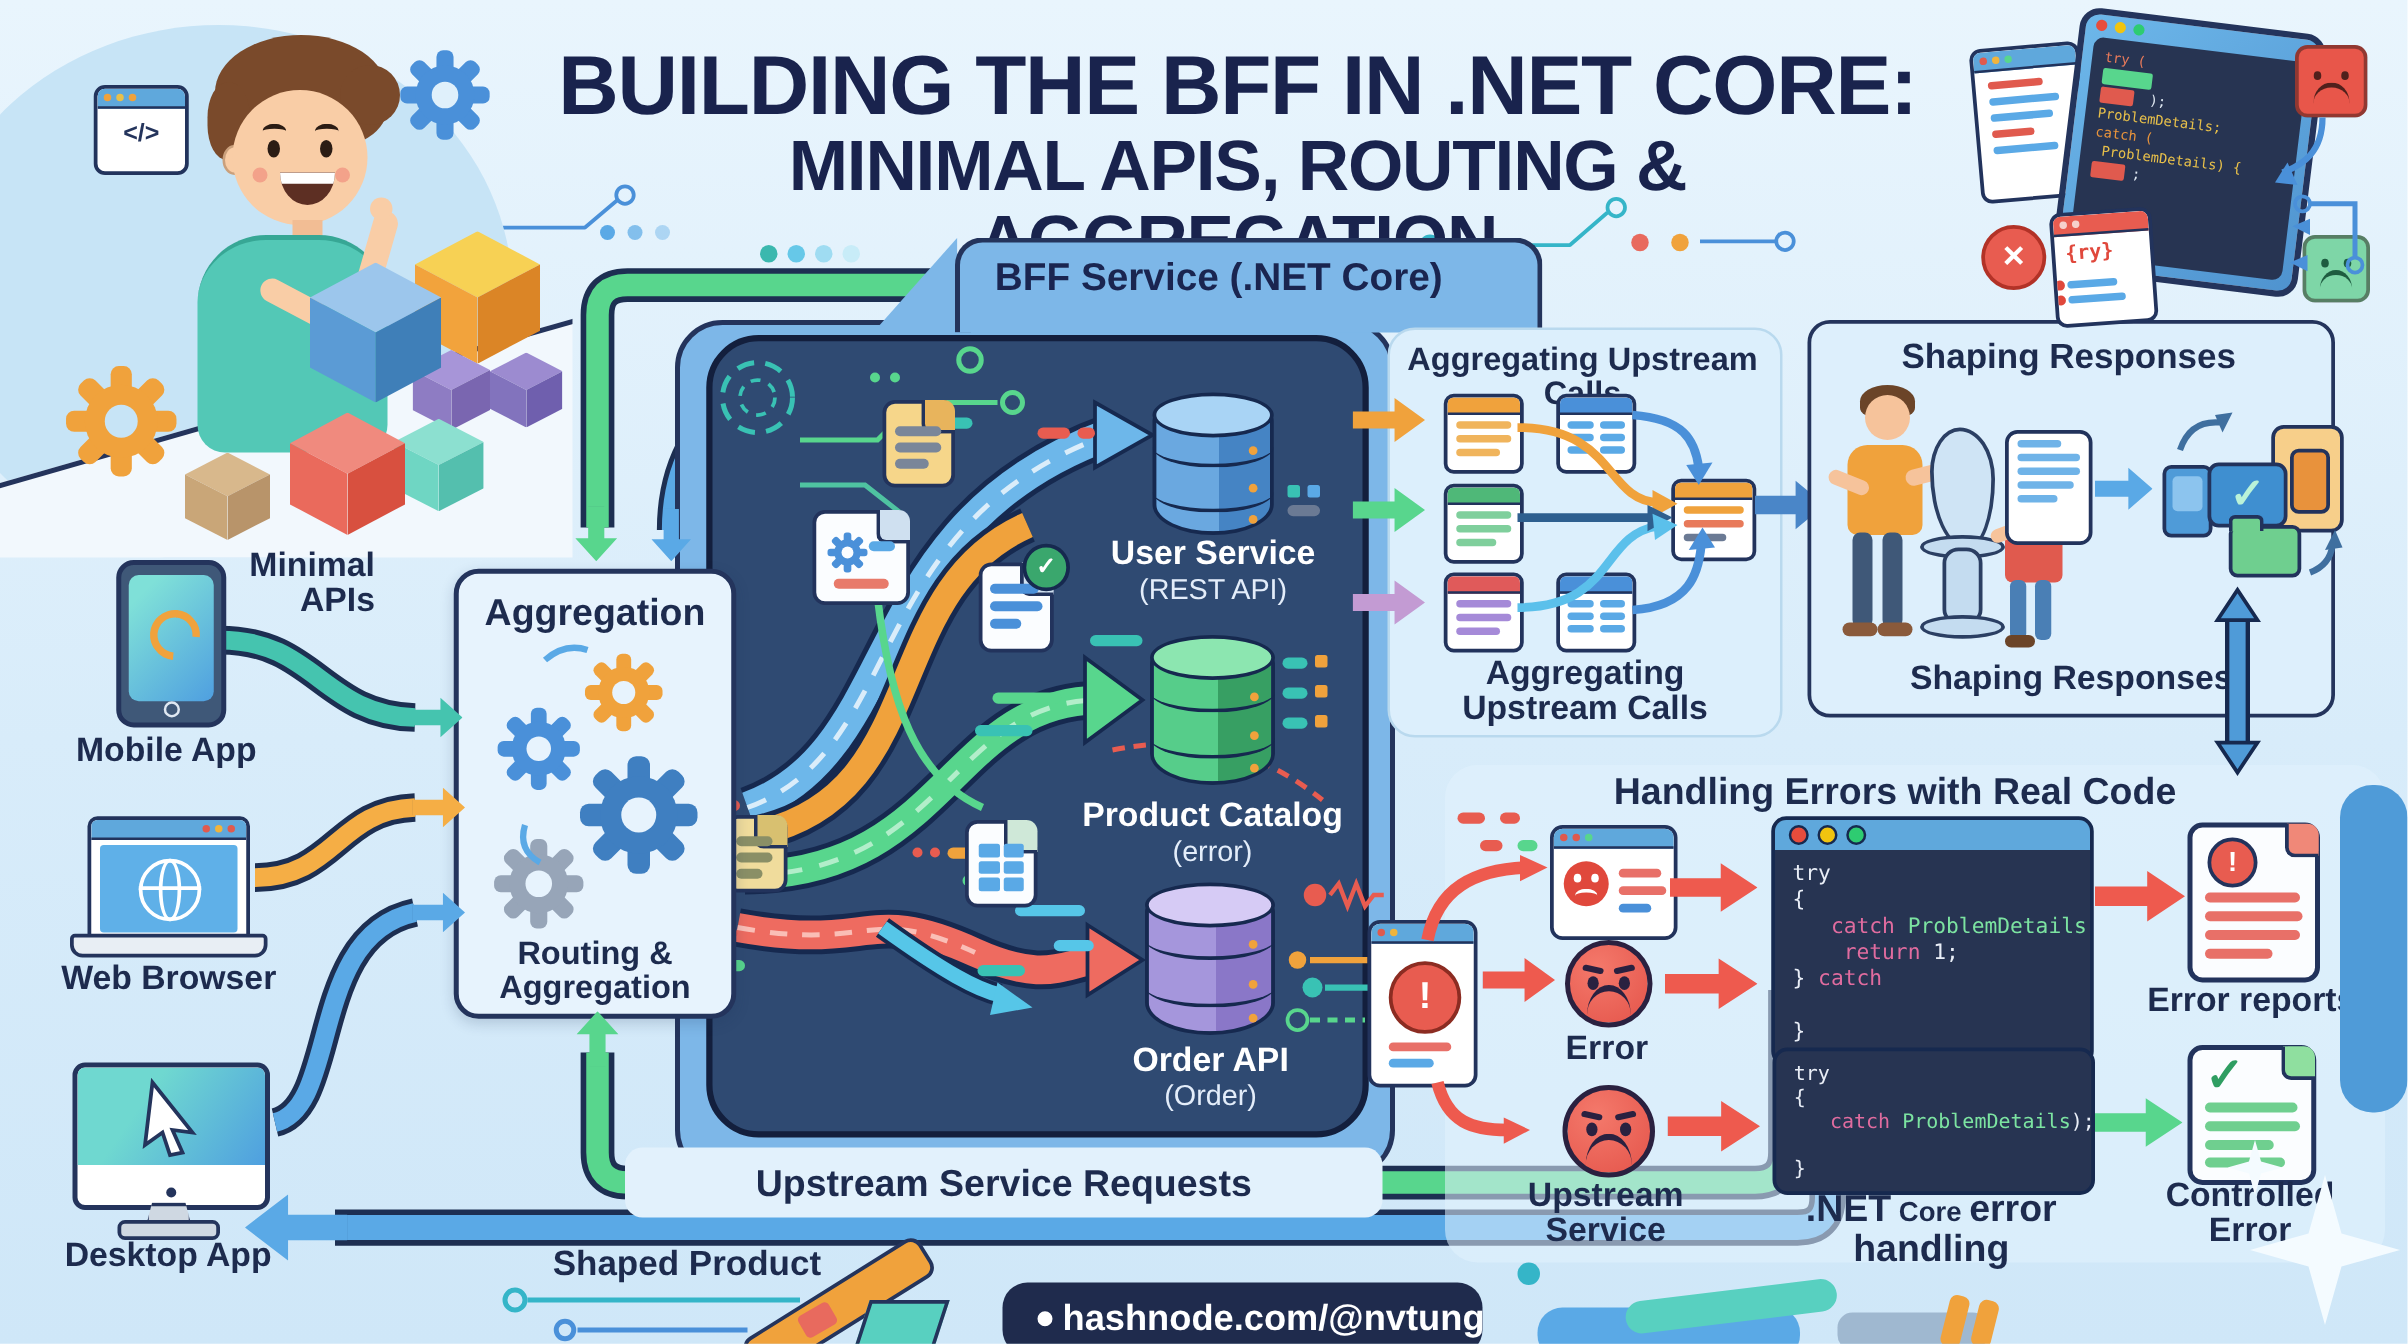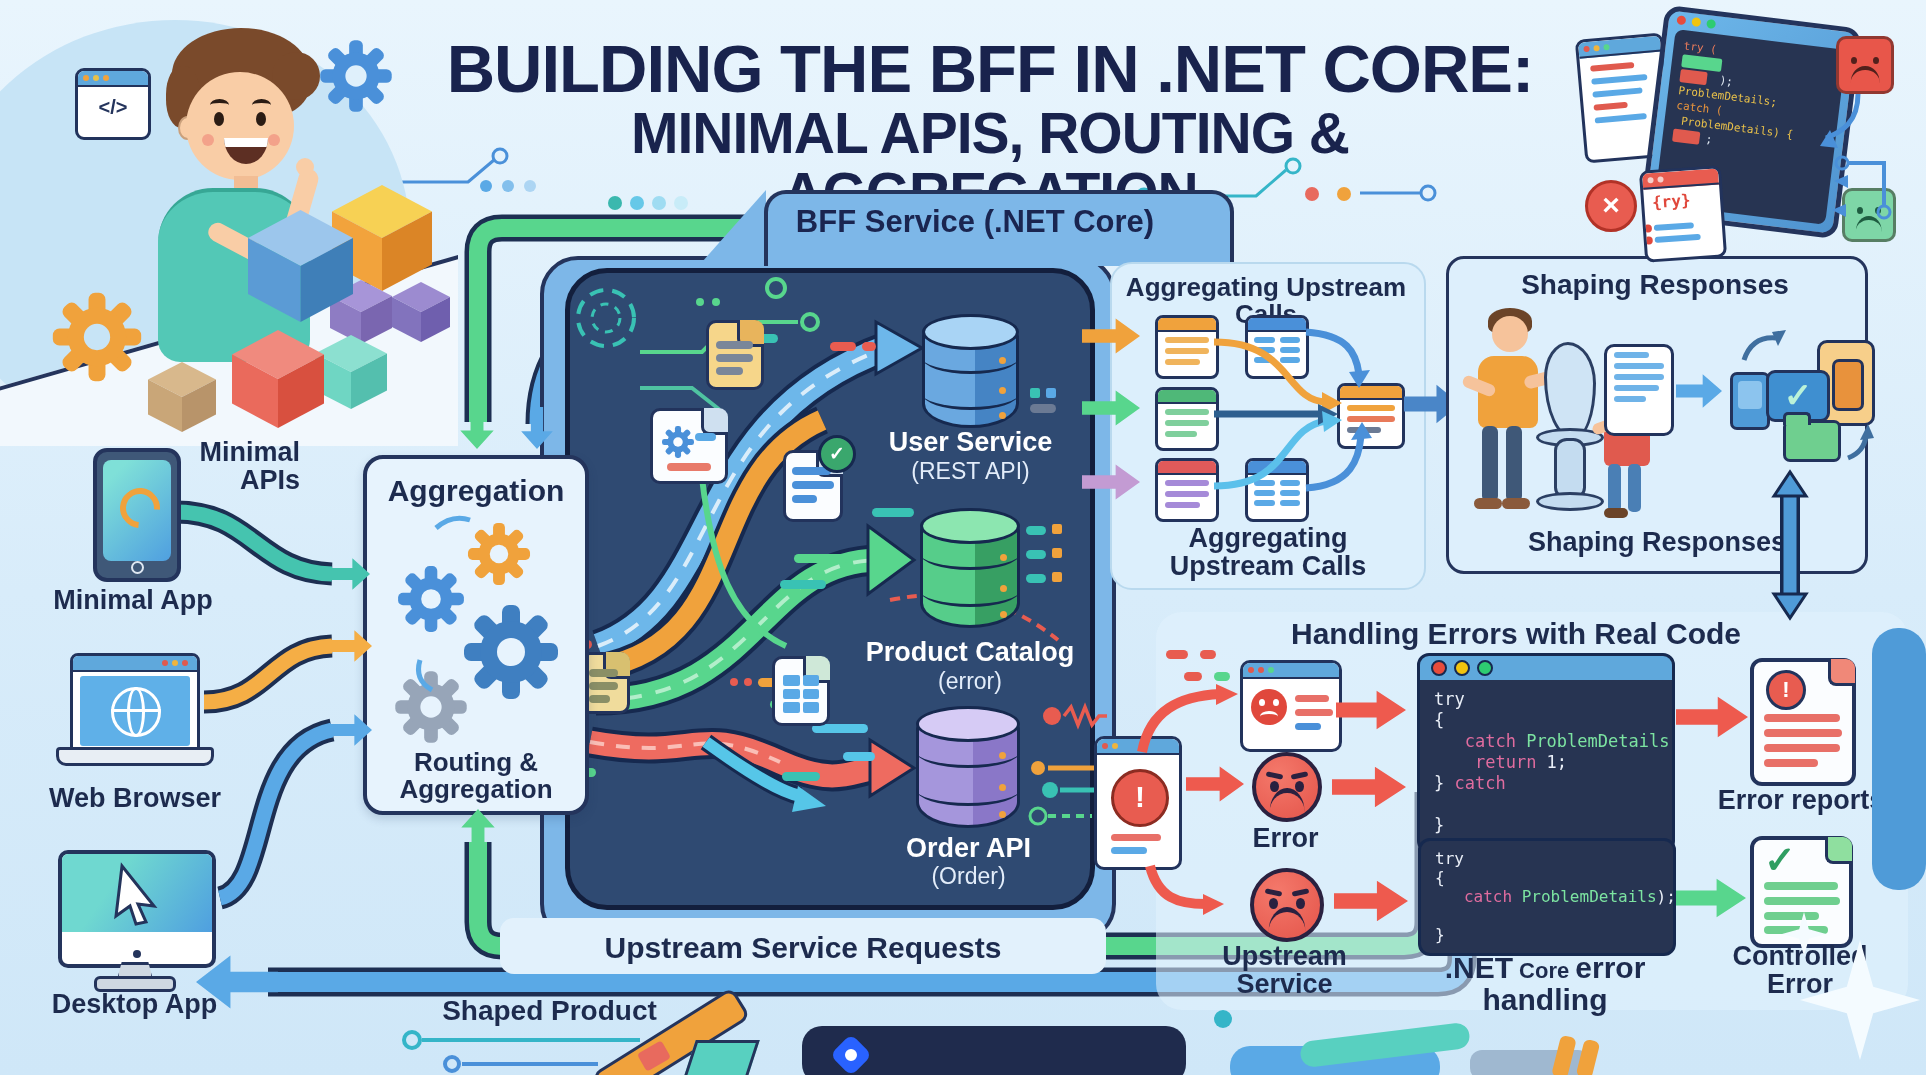--- a/index.html
+++ b/index.html
@@ -216,21 +216,21 @@
 </div>
 
 <div class="lbl" style="left:420px;top:34px;width:1140px;font-size:67px;letter-spacing:-1px;color:#19234d">BUILDING THE BFF IN .NET CORE:</div>
 <div class="lbl" style="left:420px;top:104px;width:1140px;font-size:57px;letter-spacing:-1px;color:#19234d">MINIMAL APIS, ROUTING &amp; AGGREGATION</div>
 
 <div class="abs" style="left:93px;top:448px;width:80px;height:126px;border:4px solid #24345c;border-radius:14px;background:#3f5878">
   <div class="abs" style="inset:8px 6px 17px 6px;border-radius:8px;background:linear-gradient(135deg,#7fe0d8 15%,#4f9fe0)"></div>
   <div class="abs" style="left:50%;top:40%;width:28px;height:28px;margin:-14px 0 0 -17px;border:6px solid #f0a23c;border-radius:50%;border-bottom-color:transparent;transform:rotate(-40deg)"></div>
   <div class="abs" style="bottom:4px;left:50%;width:9px;height:9px;margin-left:-6px;border:2px solid #dfe8f2;border-radius:50%"></div>
 </div>
-<div class="lbl" style="left:48px;top:586px;width:170px;font-size:27px">Minimal App</div>
+<div class="lbl" style="left:48px;top:586px;width:170px;font-size:27px">Mobile App</div>
 <div class="lbl" style="left:170px;top:438px;width:130px;font-size:27px;text-align:right">
   <div>Minimal</div>
     <div>APIs</div>
 </div>
 <div>
   <div class="win" style="left:70px;top:653px;width:124px;height:96px;border-radius:8px">
     <div class="bar">
         <span style="flex:1"></span>
         <i style="background:#e05a4e"></i>
         <i style="background:#f0b43c"></i>
@@ -239,21 +239,21 @@
       </div>
     <div class="abs" style="inset:20px 7px 6px 7px;background:#5fb0e8;border-radius:3px">
       <div class="abs" style="left:50%;top:50%;width:44px;height:44px;margin:-24px;border:3px solid #fff;border-radius:50%">
         <div class="abs" style="inset:-3px 30%;border:3px solid #fff;border-radius:50%"></div>
         <div class="abs" style="left:-3px;right:-3px;top:44%;border-top:3px solid #fff"></div>
       </div>
     </div>
   </div>
   <div class="abs" style="left:56px;top:747px;width:152px;height:13px;background:#e8eef4;border:3px solid #24345c;border-radius:4px 4px 10px 10px"></div>
 </div>
-<div class="lbl" style="left:45px;top:784px;width:180px;font-size:27px">Web Browser</div>
+<div class="lbl" style="left:45px;top:768px;width:180px;font-size:27px">Web Browser</div>
 <div>
   <div class="abs" style="left:58px;top:850px;width:150px;height:110px;border:4px solid #24345c;border-radius:10px;background:#fff;overflow:hidden">
     <div style="height:78px;background:linear-gradient(125deg,#6fd8d0 35%,#4f9fe0 100%)">
       <svg width="150" height="78">
           <polygon points="60,12 92,52 76,50 84,68 74,70 68,52 54,62" fill="#fff" stroke="#24345c" stroke-width="3"></polygon>
         </svg>
     </div>
     <div class="abs" style="left:50%;bottom:6px;width:8px;height:8px;margin-left:-4px;background:#24345c;border-radius:50%"></div>
   </div>
   <div class="abs" style="left:116px;top:962px;width:32px;height:16px;background:#cfd8e2;border:3px solid #24345c;clip-path:polygon(15% 0,85% 0,100% 100%,0 100%)"></div>
@@ -734,20 +734,21 @@
 <div class="abs" style="left:1556px;top:1036px;width:16px;height:42px;background:#f0a23c;border-radius:6px;transform:rotate(14deg)"></div>
 <div class="abs" style="left:1580px;top:1040px;width:16px;height:38px;background:#f0a23c;border-radius:6px;transform:rotate(14deg)"></div>
 <div class="dot" style="left:1214px;top:1010px;width:18px;height:18px;background:#35b5c8"></div>
 <div class="abs" style="left:1800px;top:940px;width:120px;height:120px;background:#f4fbff;clip-path:polygon(50% 0,61% 39%,100% 50%,61% 61%,50% 100%,39% 61%,0 50%,39% 39%)"></div>
 <div class="abs" style="left:1782px;top:912px;width:44px;height:44px;background:#f4fbff;clip-path:polygon(50% 0,61% 39%,100% 50%,61% 61%,50% 100%,39% 61%,0 50%,39% 39%)"></div>
 
 <div class="abs" style="left:802px;top:1026px;width:384px;height:58px;background:#1f2b4d;border-radius:20px;display:flex;align-items:center;gap:14px;padding-left:34px;box-sizing:border-box">
   <div style="width:30px;height:30px;background:#2962ff;border-radius:26%;transform:rotate(45deg);position:relative">
     <i style="position:absolute;left:50%;top:50%;width:12px;height:12px;margin:-6px;background:#fff;border-radius:50%;display:block"></i>
     </div>
+  <div style="color:#fff;font-weight:bold;font-size:29px">hashnode.com/@nvtung</div>
 </div>
 
 <svg class="lay">
   <g fill="none">
     <path d="M 1214 342 C 1292 342 1284 400 1326 402" stroke="#f0a23c" stroke-width="7"></path>
     <path d="M 1214 414 H 1320" stroke="#2e5f8f" stroke-width="7"></path>
     <path d="M 1214 486 C 1292 486 1280 428 1326 421" stroke="#5bc0eb" stroke-width="7"></path>
     <path d="M 1306 332 C 1347 335 1356 352 1359 374" stroke="#4a90d9" stroke-width="7"></path>
     <path d="M 1306 488 C 1352 485 1359 458 1361 436" stroke="#4a90d9" stroke-width="7"></path>
     <path d="M 1142 752 C 1150 710 1180 696 1220 694" stroke="#ee5a4e" stroke-width="10"></path>

